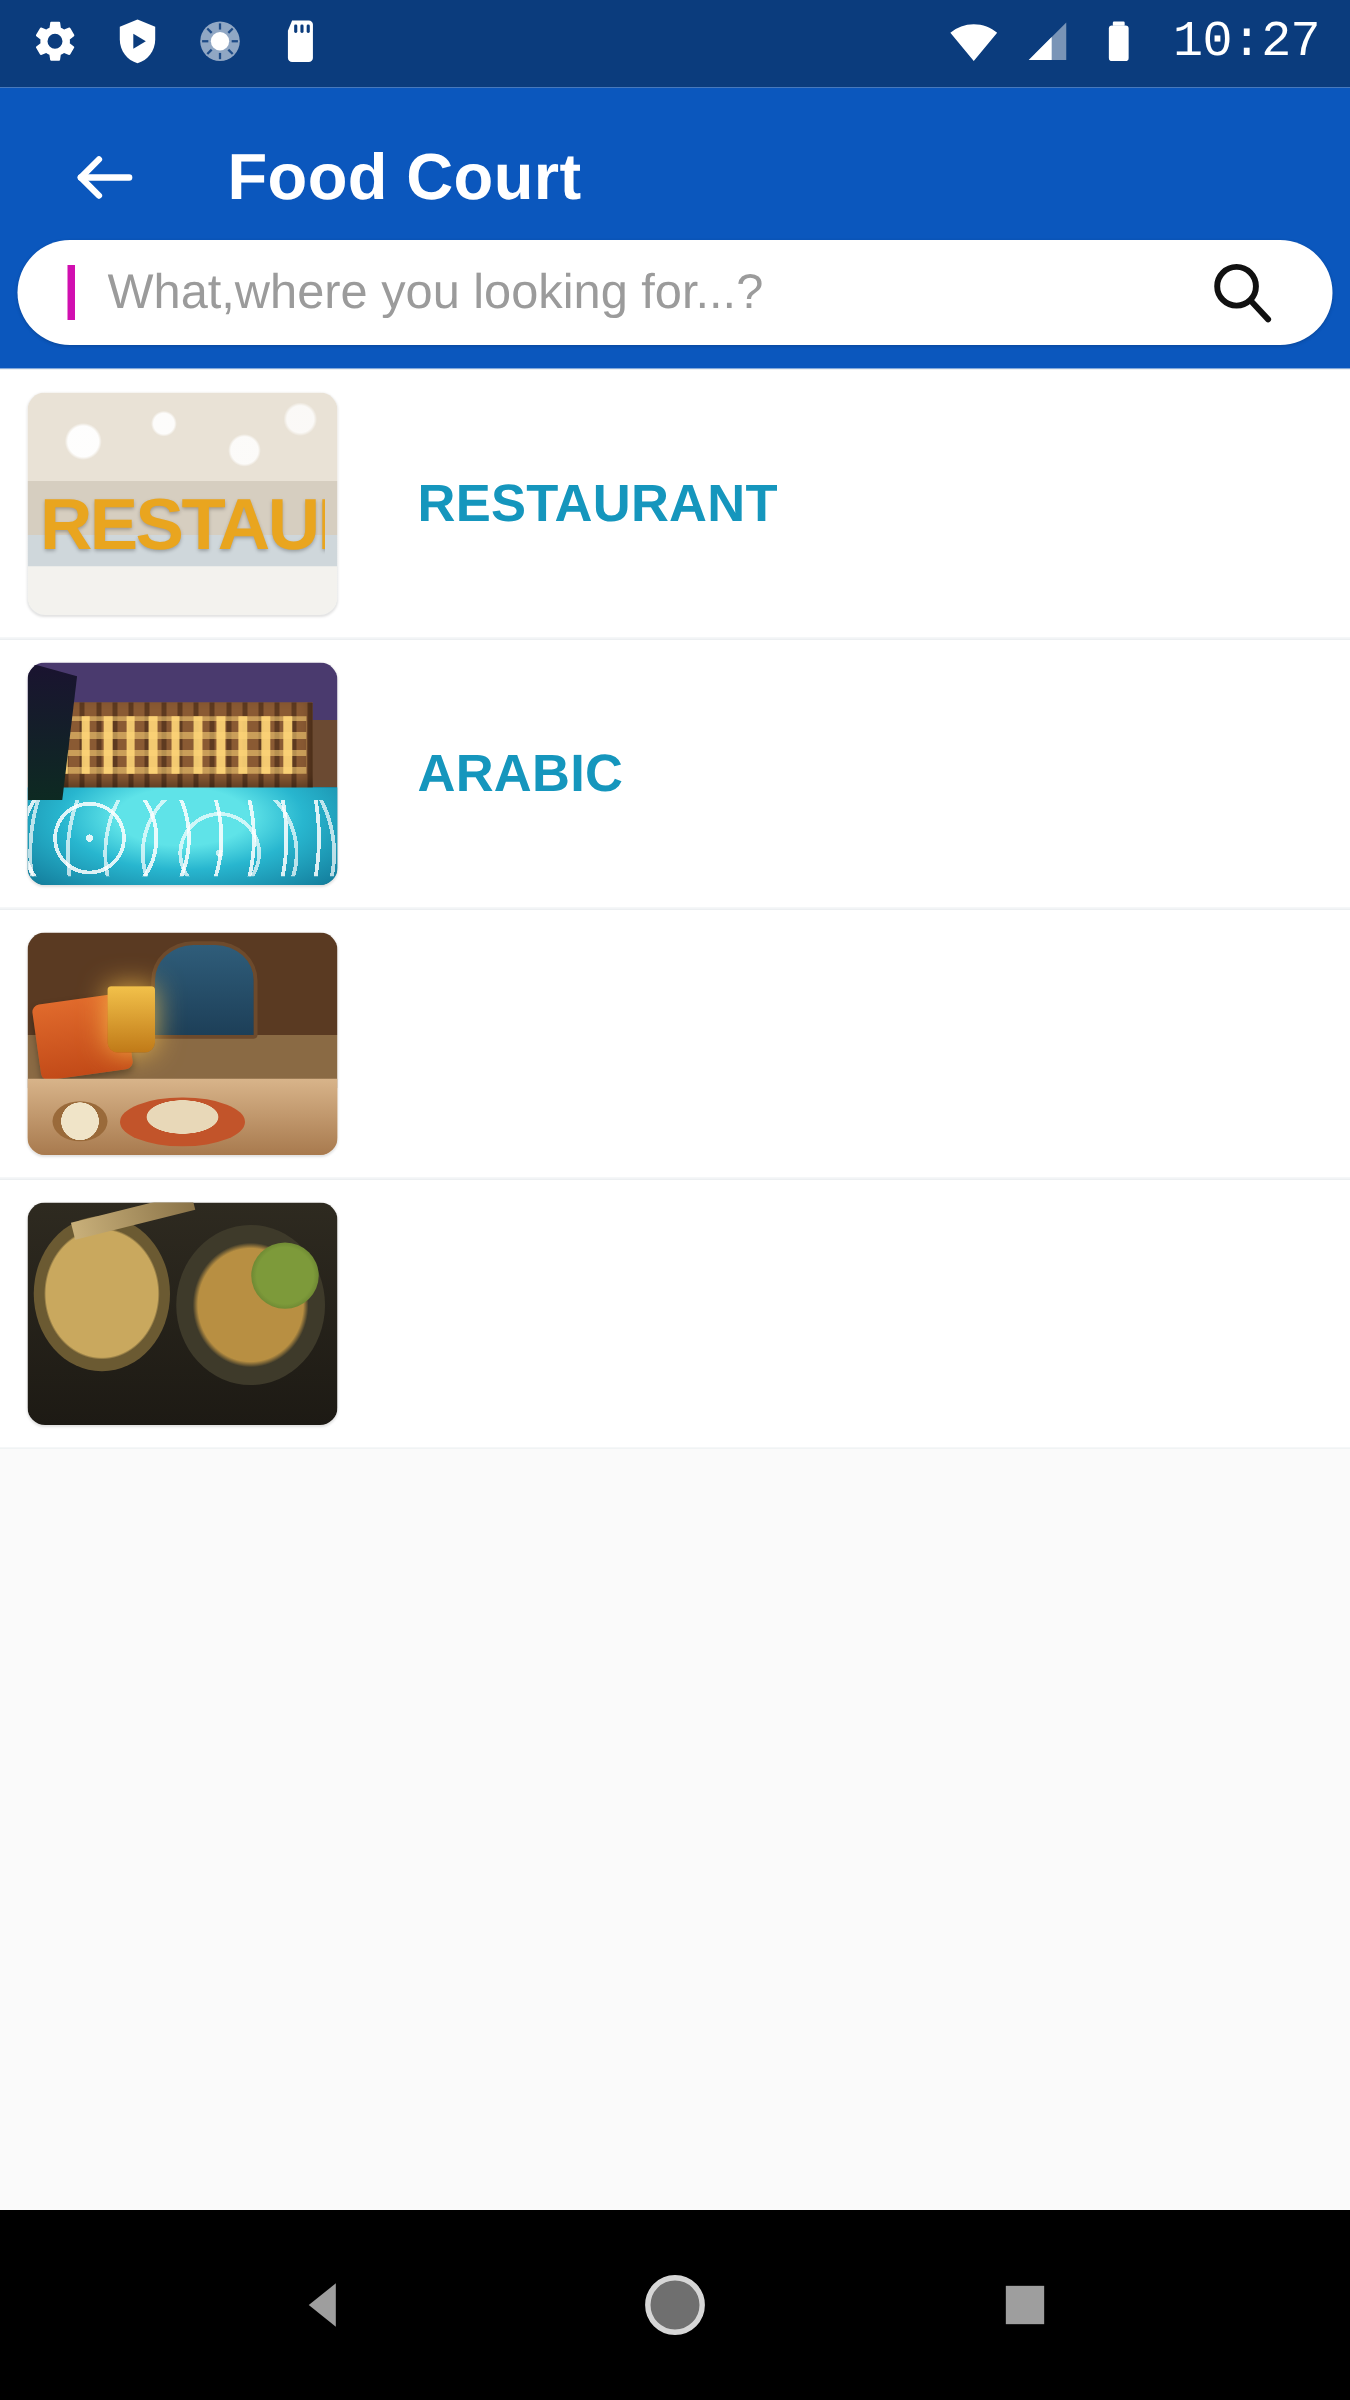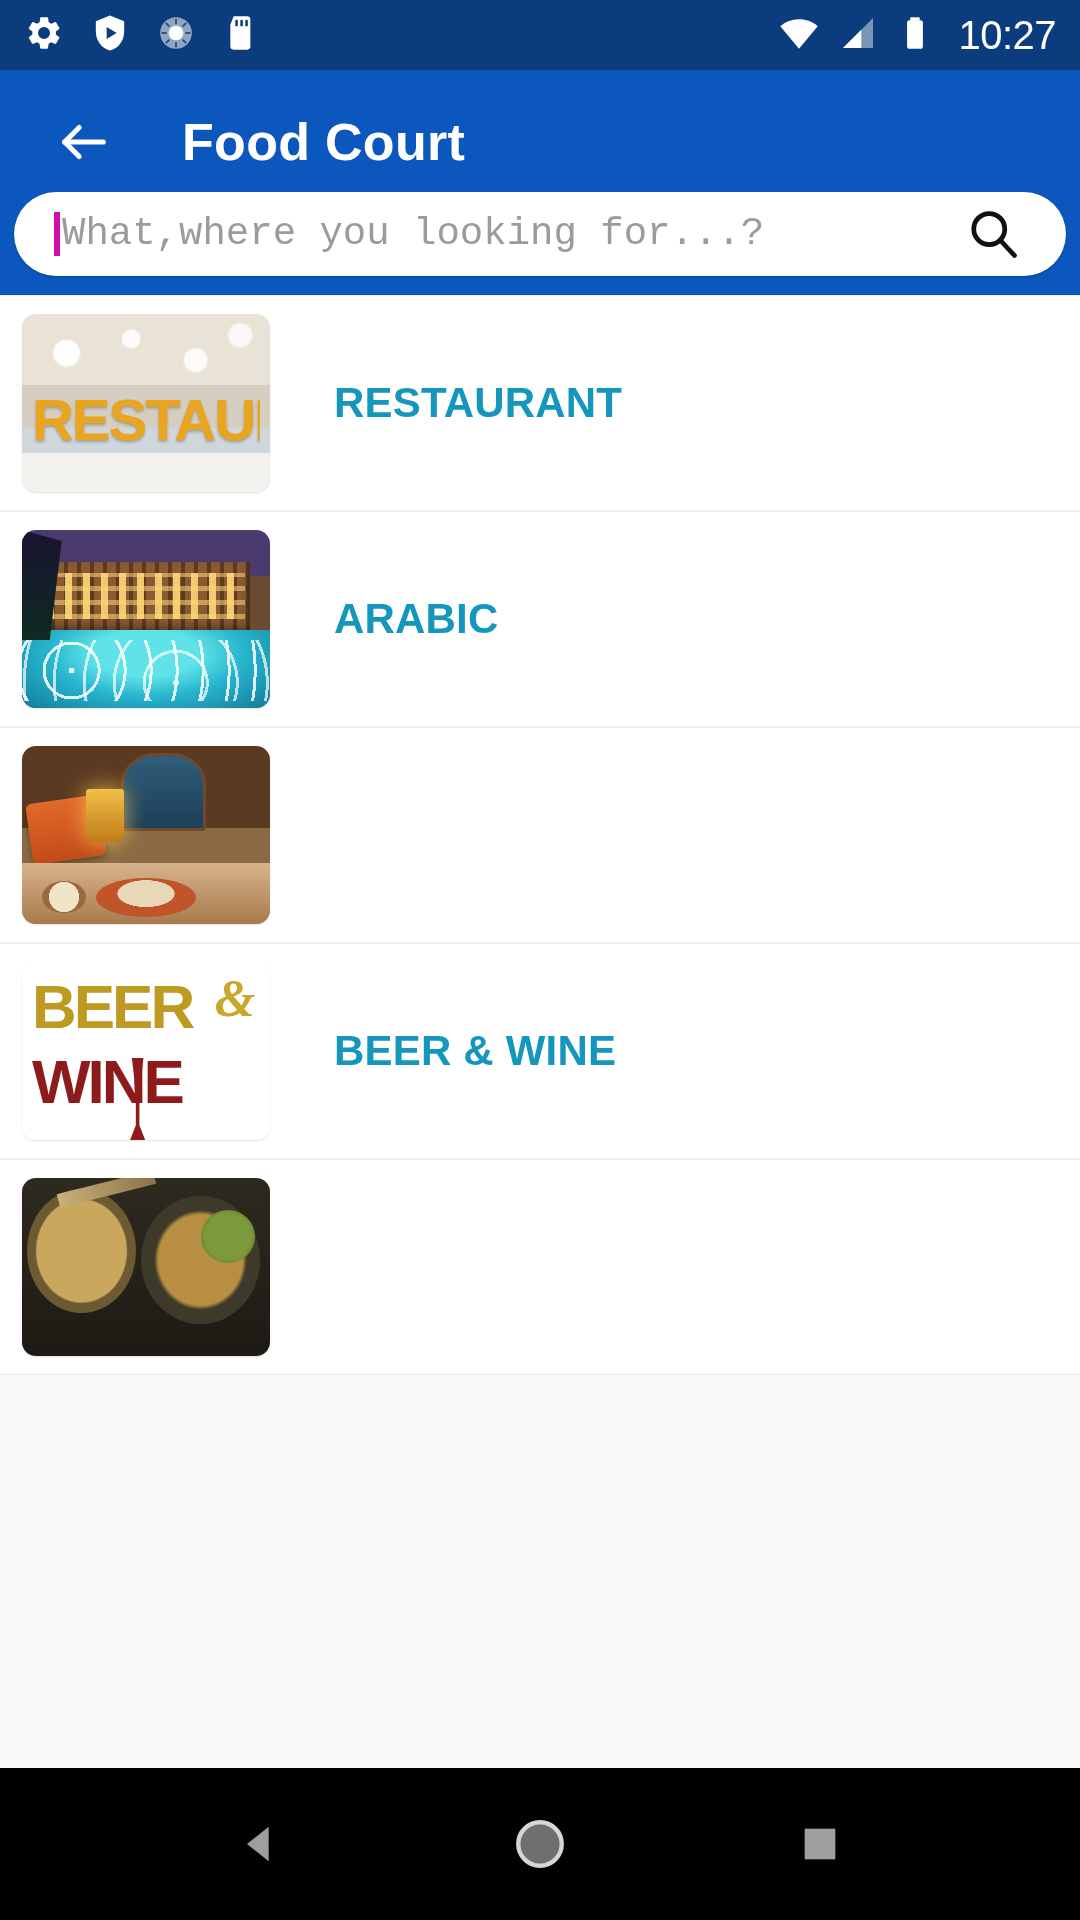--- a/index.html
+++ b/index.html
@@ -23,20 +23,21 @@
   .status-left { display:flex; align-items:center; gap:26px; }
   .status-right { margin-left:auto; display:flex; align-items:center; gap:18px; }
   .sicon { display:block; }
   .clock {
     color:#ffffff;
     font-size:40px;
     font-weight:400;
     letter-spacing:-0.5px;
     margin-left:6px;
     line-height:1;
+    font-family:Liberation Mono, monospace;
   }
 
   
   .appbar {
     background:#0b57bd;
     height:225px;
     padding-top:8px;
     position:relative;
   }
   .appbar-top {
@@ -78,26 +79,27 @@
   }
   .caret {
     width:6px; height:44px;
     background:#d10fb0;
     flex:0 0 auto;
     margin-right:2px;
   }
   .search-input {
     flex:1 1 auto;
     border:none; outline:none;
-    font-family:Liberation Mono, monospace;
+    font-family:Liberation Sans, sans-serif;
     font-size:39px;
     color:#222;
     background:transparent;
     padding:0;
     min-width:0;
+    margin-left:24px;
   }
   .search-input::placeholder { color:#9b9b9b; opacity:1; }
   .search-icon-btn {
     width:78px; height:78px;
     display:flex; align-items:center; justify-content:center;
     flex:0 0 auto;
     cursor:pointer;
   }
 
   
@@ -312,37 +314,20 @@
         <div style="position:absolute;left:30%;bottom:4%;width:40%;height:22%;
                     background:radial-gradient(ellipse at 50% 40%,#e8d8b8 0 40%,#c2542a 41% 100%);
                     border-radius:50%;"></div>
         <div style="position:absolute;left:8%;bottom:6%;width:18%;height:18%;
                     background:radial-gradient(circle,#f0e4c8 0 55%,#9a6a3a 56% 100%);border-radius:50%;"></div>
       </div>
     </div>
   </div>
 
 
-  <div class="card">
-    <div class="thumb">
-      <div class="thumb-inner" style="background:#ffffff;">
-        <div style="position:absolute;left:4%;top:8%;width:78%;height:40%;
-                    font:700 62px/1 'Liberation Sans',sans-serif;color:#bf9a22;
-                    letter-spacing:-3px;">BEER</div>
-        <div style="position:absolute;right:6%;top:6%;
-                    font:italic 700 52px/1 'Liberation Serif',serif;color:#c9a62c;">&amp;</div>
-        <div style="position:absolute;left:4%;top:50%;width:86%;height:42%;
-                    font:700 62px/1 'Liberation Sans',sans-serif;color:#8e1b1b;
-                    letter-spacing:-3px;">WINE</div>
-        <div style="position:absolute;left:43%;top:54%;width:18px;height:46%;
-                    background:#8e1b1b;clip-path:polygon(18% 0,82% 0,60% 42%,60% 82%,92% 100%,8% 100%,40% 82%,40% 42%);"></div>
-      </div>
-    </div>
-    <div class="cat-label">BEER &amp; WINE</div>
-  </div>
 
   <div class="card">
     <div class="thumb">
       <div class="thumb-inner" style="background:linear-gradient(#2e2a20,#1d1a14);">
         <div style="position:absolute;left:2%;top:6%;width:44%;height:70%;
                     background:radial-gradient(ellipse at 50% 50%,#c9a85e 0 58%,#6b5a32 60% 100%);
                     border-radius:50%;"></div>
         <div style="position:absolute;right:4%;top:10%;width:48%;height:72%;
                     background:radial-gradient(ellipse at 50% 50%,#b88f42 0 50%,#3e3a2a 55% 100%);
                     border-radius:50%;"></div>

